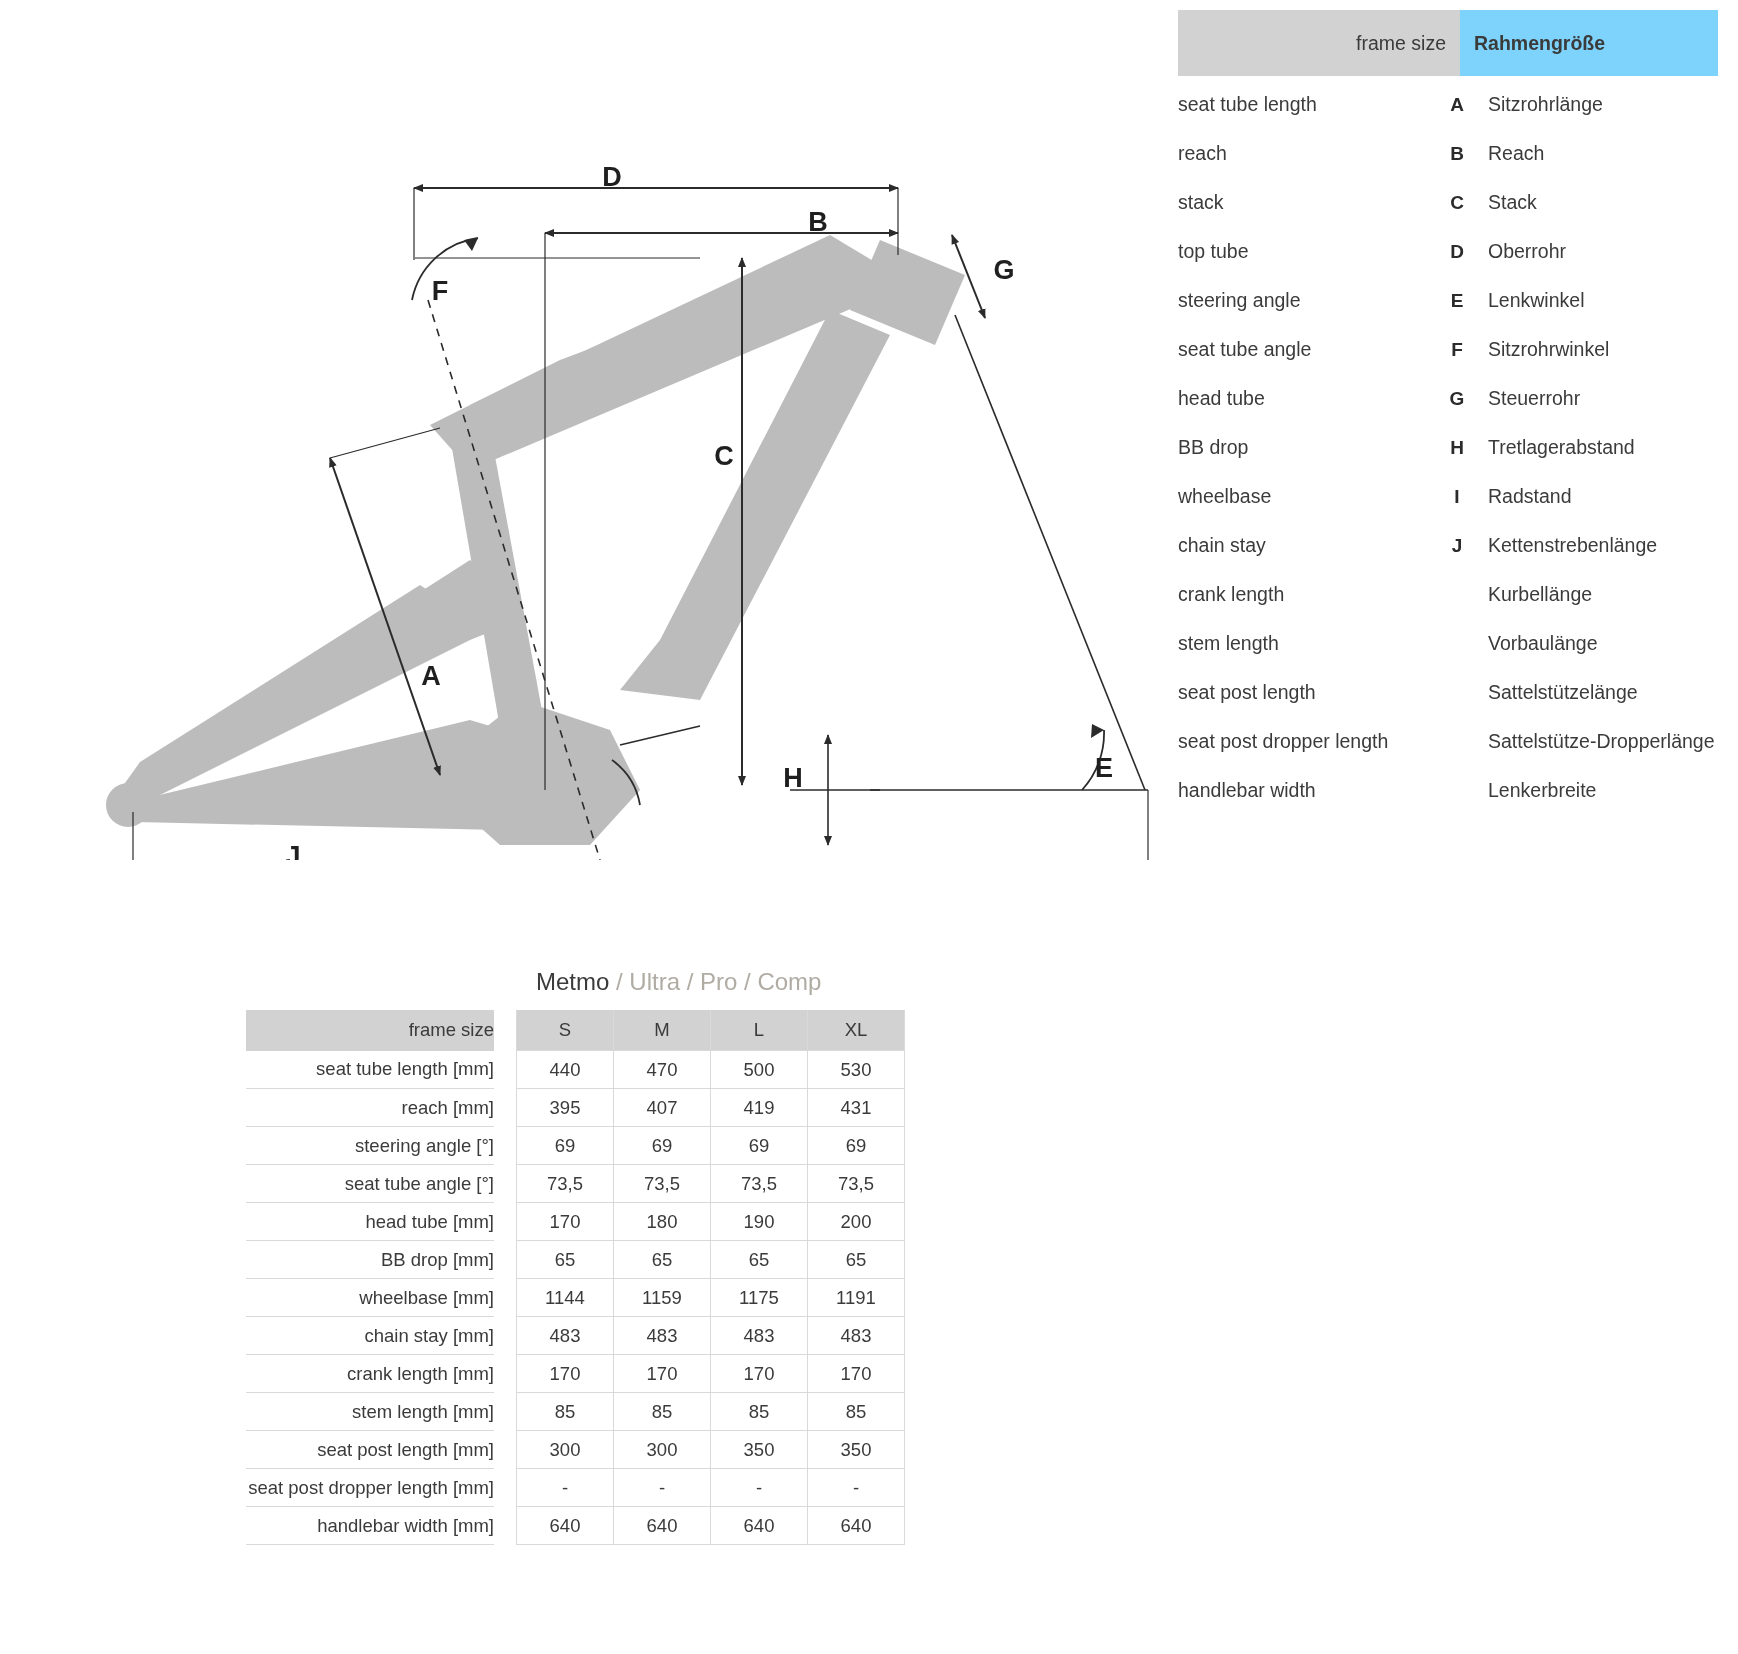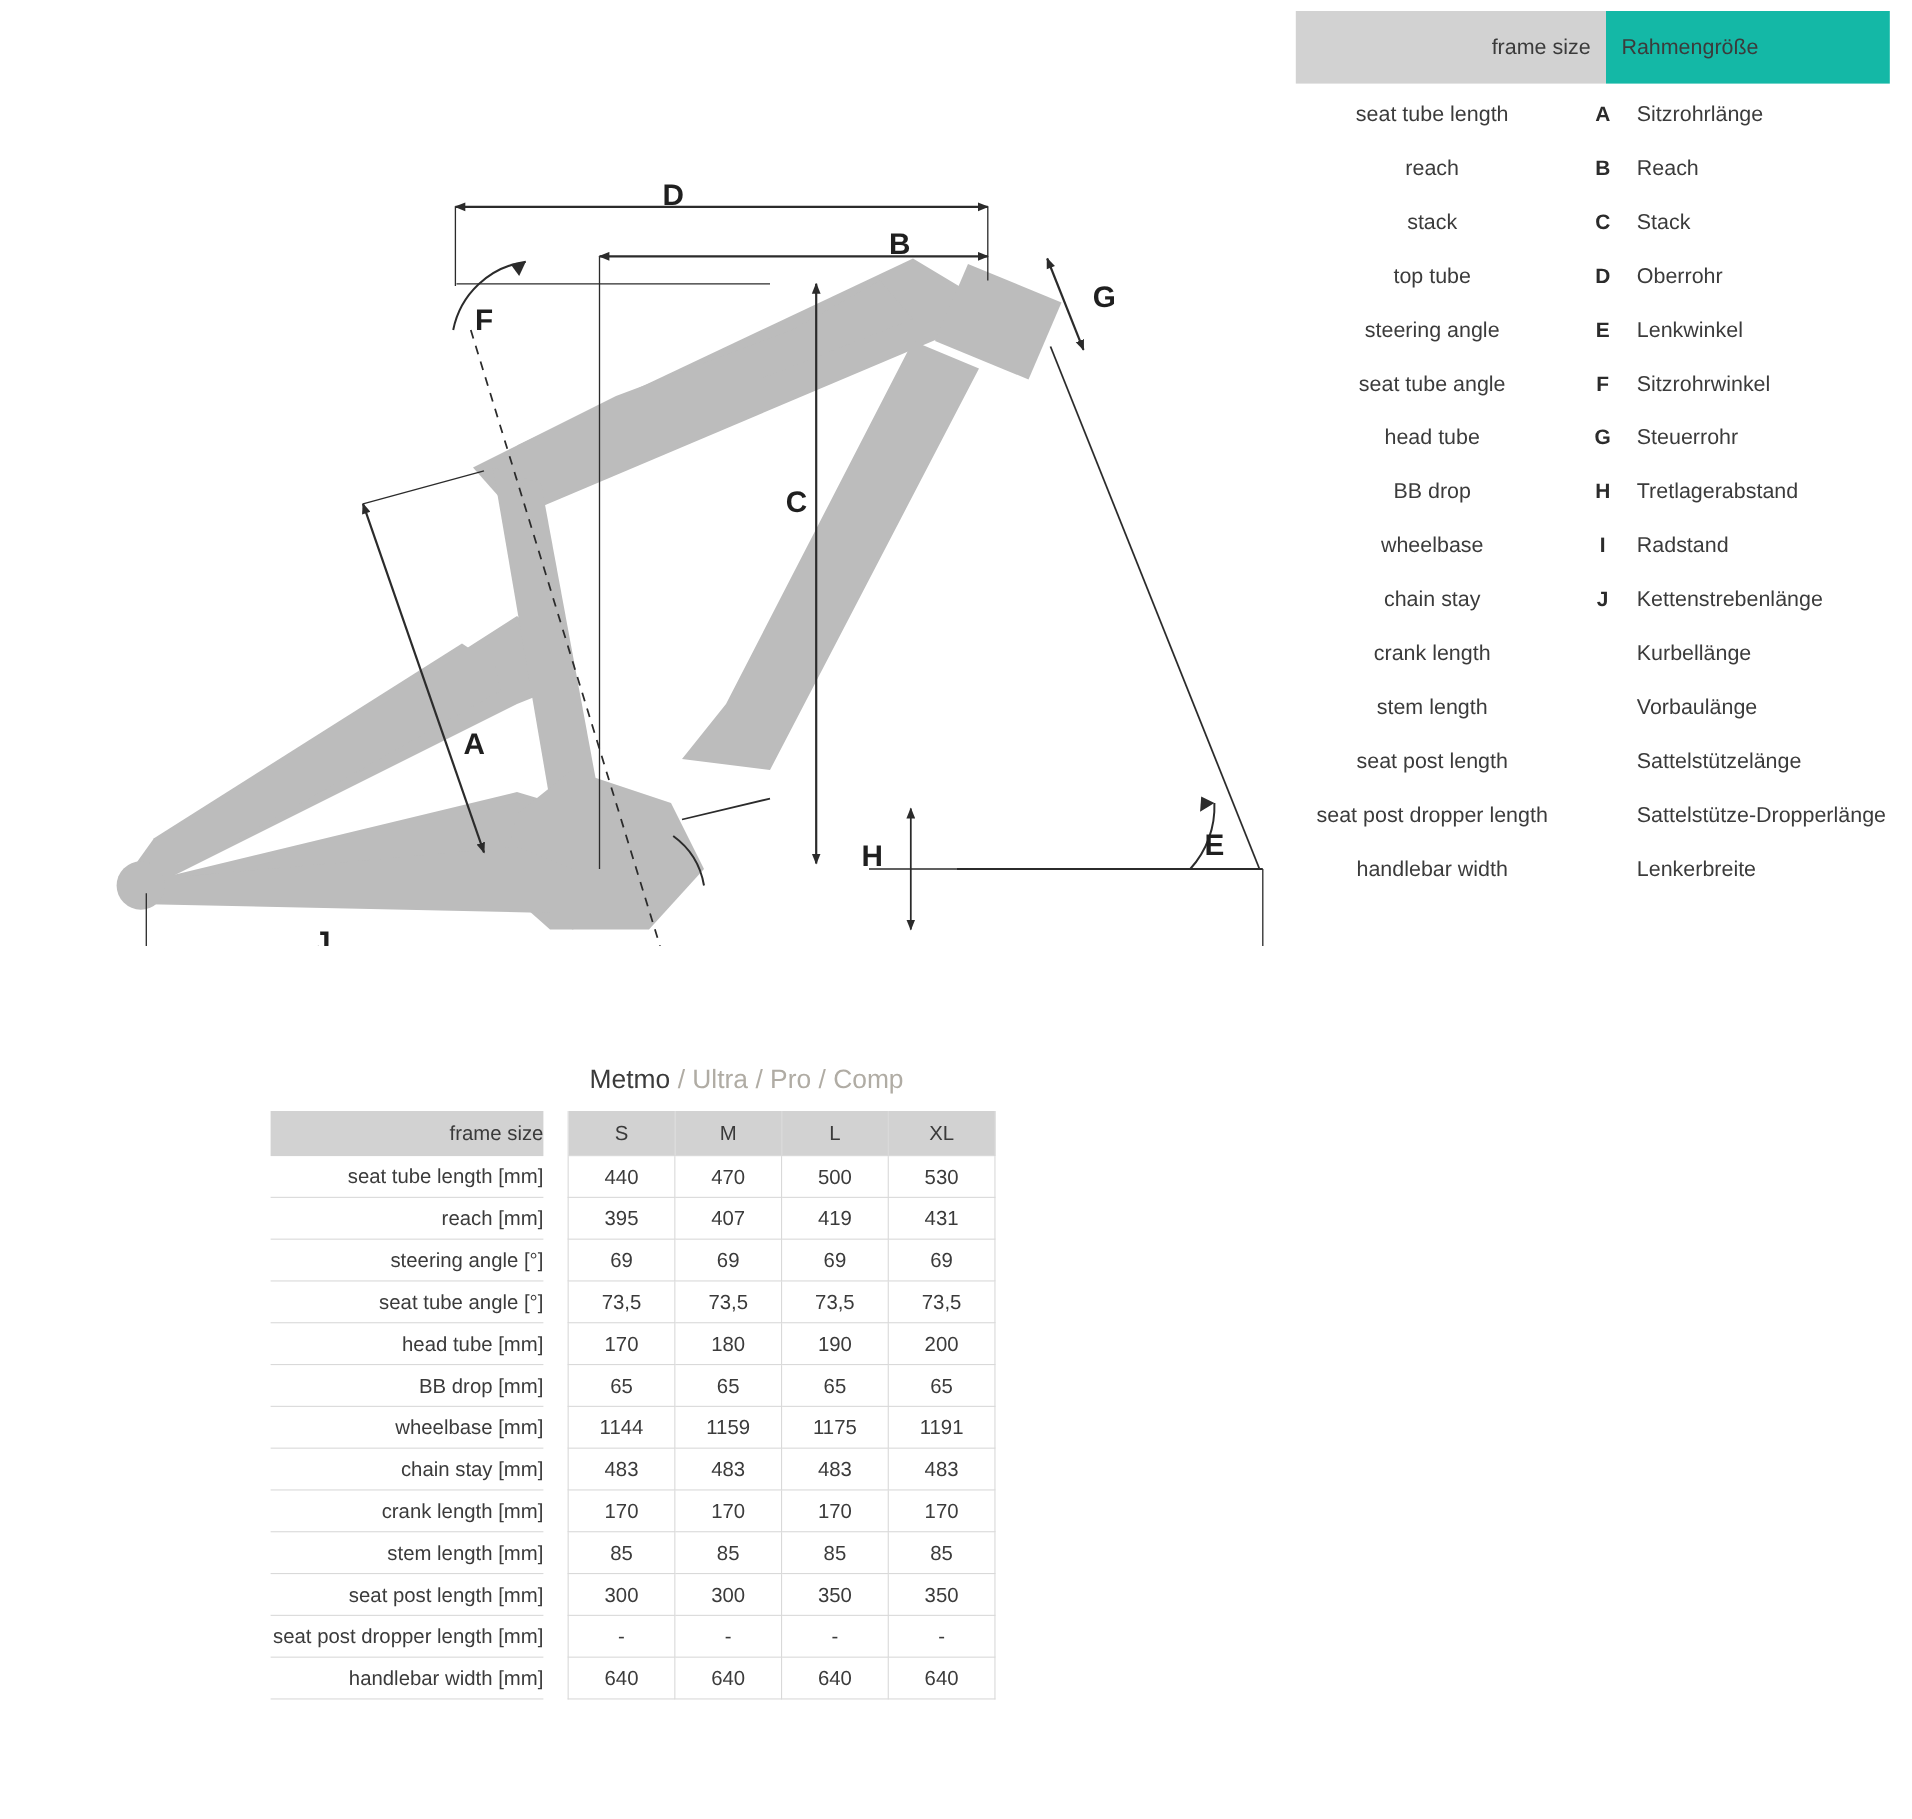--- a/index.html
+++ b/index.html
@@ -32,21 +32,21 @@
     top: 10px;
     width: 540px;
   }
   .legend-row {
     display: flex;
     align-items: center;
     height: 49px;
   }
   .legend-en {
     width: 248px;
-    text-align: center;
+    text-align: left;
     padding-right: 14px;
     font-size: 19.5px;
     color: #3b3b3b;
     white-space: nowrap;
   }
   .legend-key {
     width: 34px;
     text-align: center;
     font-size: 19px;
     font-weight: bold;
@@ -66,24 +66,25 @@
     font-size: 19.5px;
     background: #d2d2d2;
     line-height: 66px;
     height: 66px;
     box-sizing: border-box;
   }
   .legend-head-right {
     flex: 1;
     padding-left: 14px;
     font-size: 19.5px;
-    background: #14b8a6;
+    background: #7dd3fc;
     line-height: 66px;
     height: 66px;
     box-sizing: border-box;
+    font-weight: bold;
   }
   #legend-header {
     display: flex;
     height: 66px;
     margin-bottom: 4px;
   }
 
   
   #spec-area {
     position: absolute;

